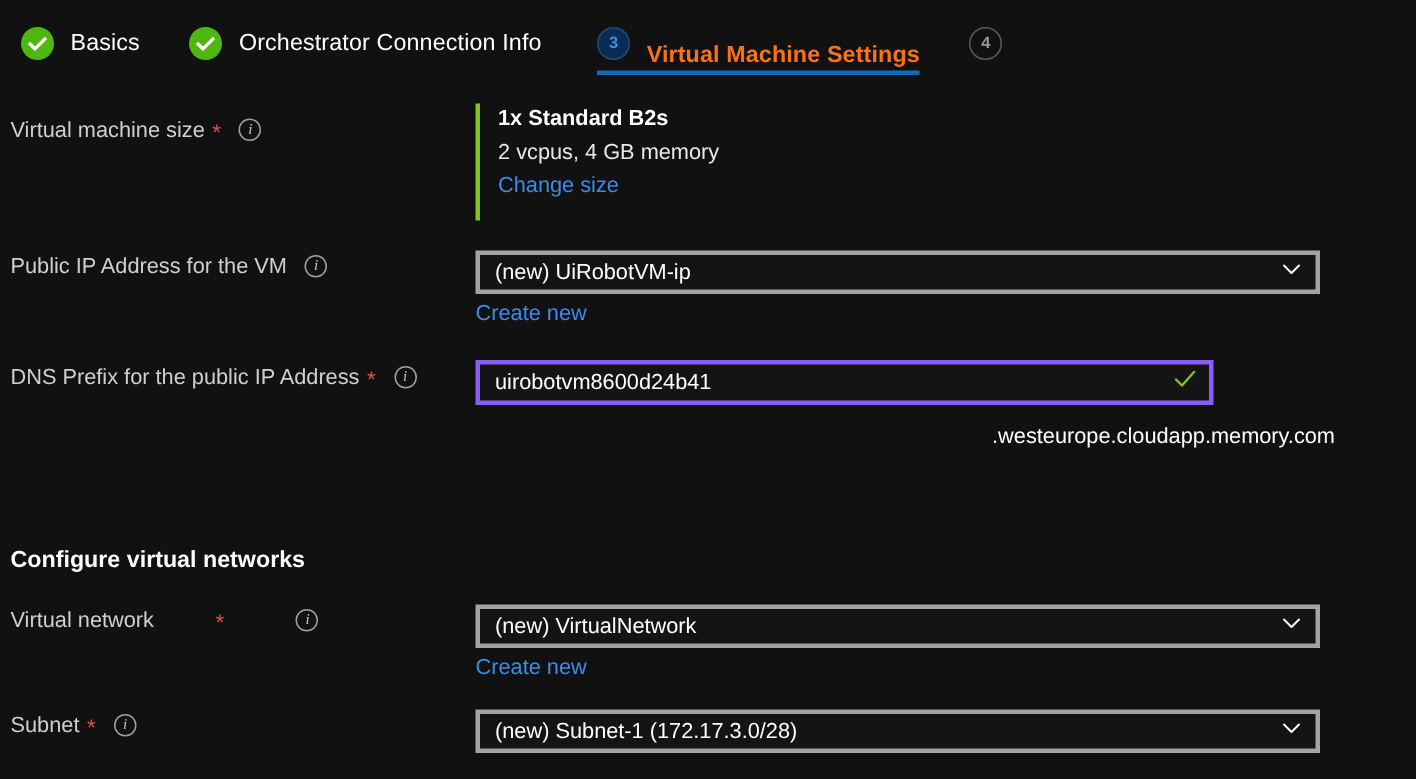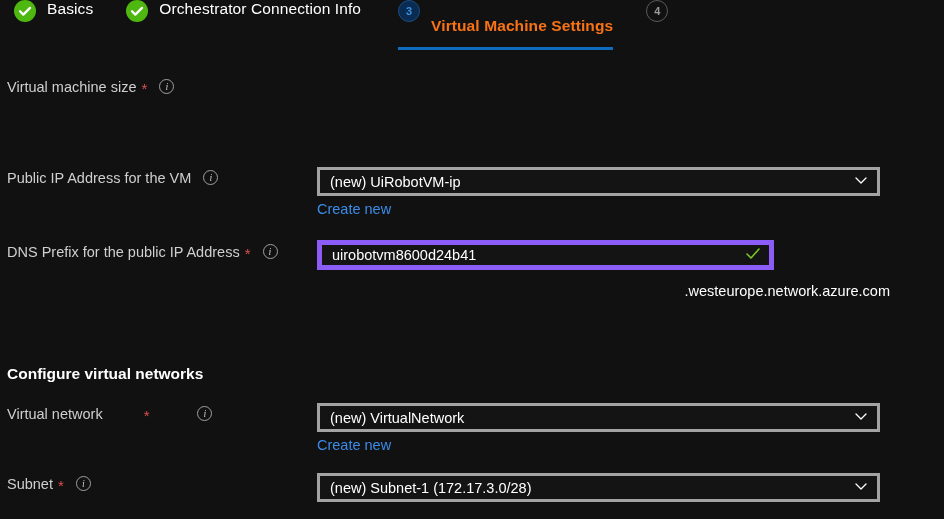--- a/index.html
+++ b/index.html
@@ -21,21 +21,21 @@
     position: absolute;
     top: 0; left: 0;
     width: 944px;
     height: 57px;
     display: flex;
     align-items: center;
     white-space: nowrap;
   }
   .tab {
     display: flex;
-    align-items: flex-start;
+    align-items: center;
     height: 57px;
     position: relative;
     padding: 0 0 0 0;
     cursor: pointer;
   }
   .tab .badge {
     flex: 0 0 auto;
     width: 22px;
     height: 22px;
     border-radius: 50%;
@@ -178,24 +178,24 @@
     color: #ffffff;
     white-space: nowrap;
     overflow: hidden;
   }
   .chev { flex: 0 0 auto; display: block; }
 
   
   .textbox {
     position: absolute;
     left: 317px;
-    width: 457px;
+    width: 492px;
     height: 30px;
     background: #141414;
-    border: 5px solid #8b5cf6;
+    border: 3px solid #8b5cf6;
     box-sizing: border-box;
     display: flex;
     align-items: center;
     padding: 0 8px 0 10px;
   }
   .textbox input {
     flex: 1 1 auto;
     background: transparent;
     border: none;
     outline: none;
@@ -255,20 +255,25 @@
 </div>
 
 <div class="form">
 
   <div class="row" style="top:0;height:100px;">
     <div class="label" style="top:22px;">
       <span>Virtual machine size</span>
       <span class="req">*</span>
       <span class="info">i</span>
     </div>
+    <div class="vmsize">
+      <div class="vm-title">1x Standard B2s</div>
+      <div class="vm-sub">2 vcpus, 4 GB memory</div>
+      <a class="link">Change size</a>
+    </div>
   </div>
 
   <div class="row" style="top:105px;height:68px;">
     <div class="label" style="top:8px;">
       <span>Public IP Address for the VM</span>
       <span class="info">i</span>
     </div>
     <div class="dropdown" style="top:5px;">
       <span class="dval">(new) UiRobotVM-ip</span>
       <span class="chev">
@@ -289,21 +294,21 @@
       <span class="info">i</span>
     </div>
     <div class="textbox" style="top:5px;">
       <input type="text" value="uirobotvm8600d24b41" style="">
       <span class="valid-check">
         <svg width="17" height="17" viewBox="0 0 17 17">
             <path d="M3 9 L7 13 L15 4" stroke="#7ac428" stroke-width="1.6" fill="none" stroke-linecap="round" stroke-linejoin="round"></path>
           </svg>
       </span>
     </div>
-    <div class="suffix" style="top:48px;">.westeurope.network.azure.com</div>
+    <div class="suffix" style="top:48px;">.westeurope.cloudapp.memory.com</div>
   </div>
 
   <div class="row" style="top:300px;height:34px;">
     <div class="section-title" style="top:8px;">Configure virtual networks</div>
   </div>
 
   <div class="row" style="top:340px;height:68px;">
     <div class="label" style="top:9px;gap:36px;">
       <span>Virtual network</span>
       <span class="req">*</span>

